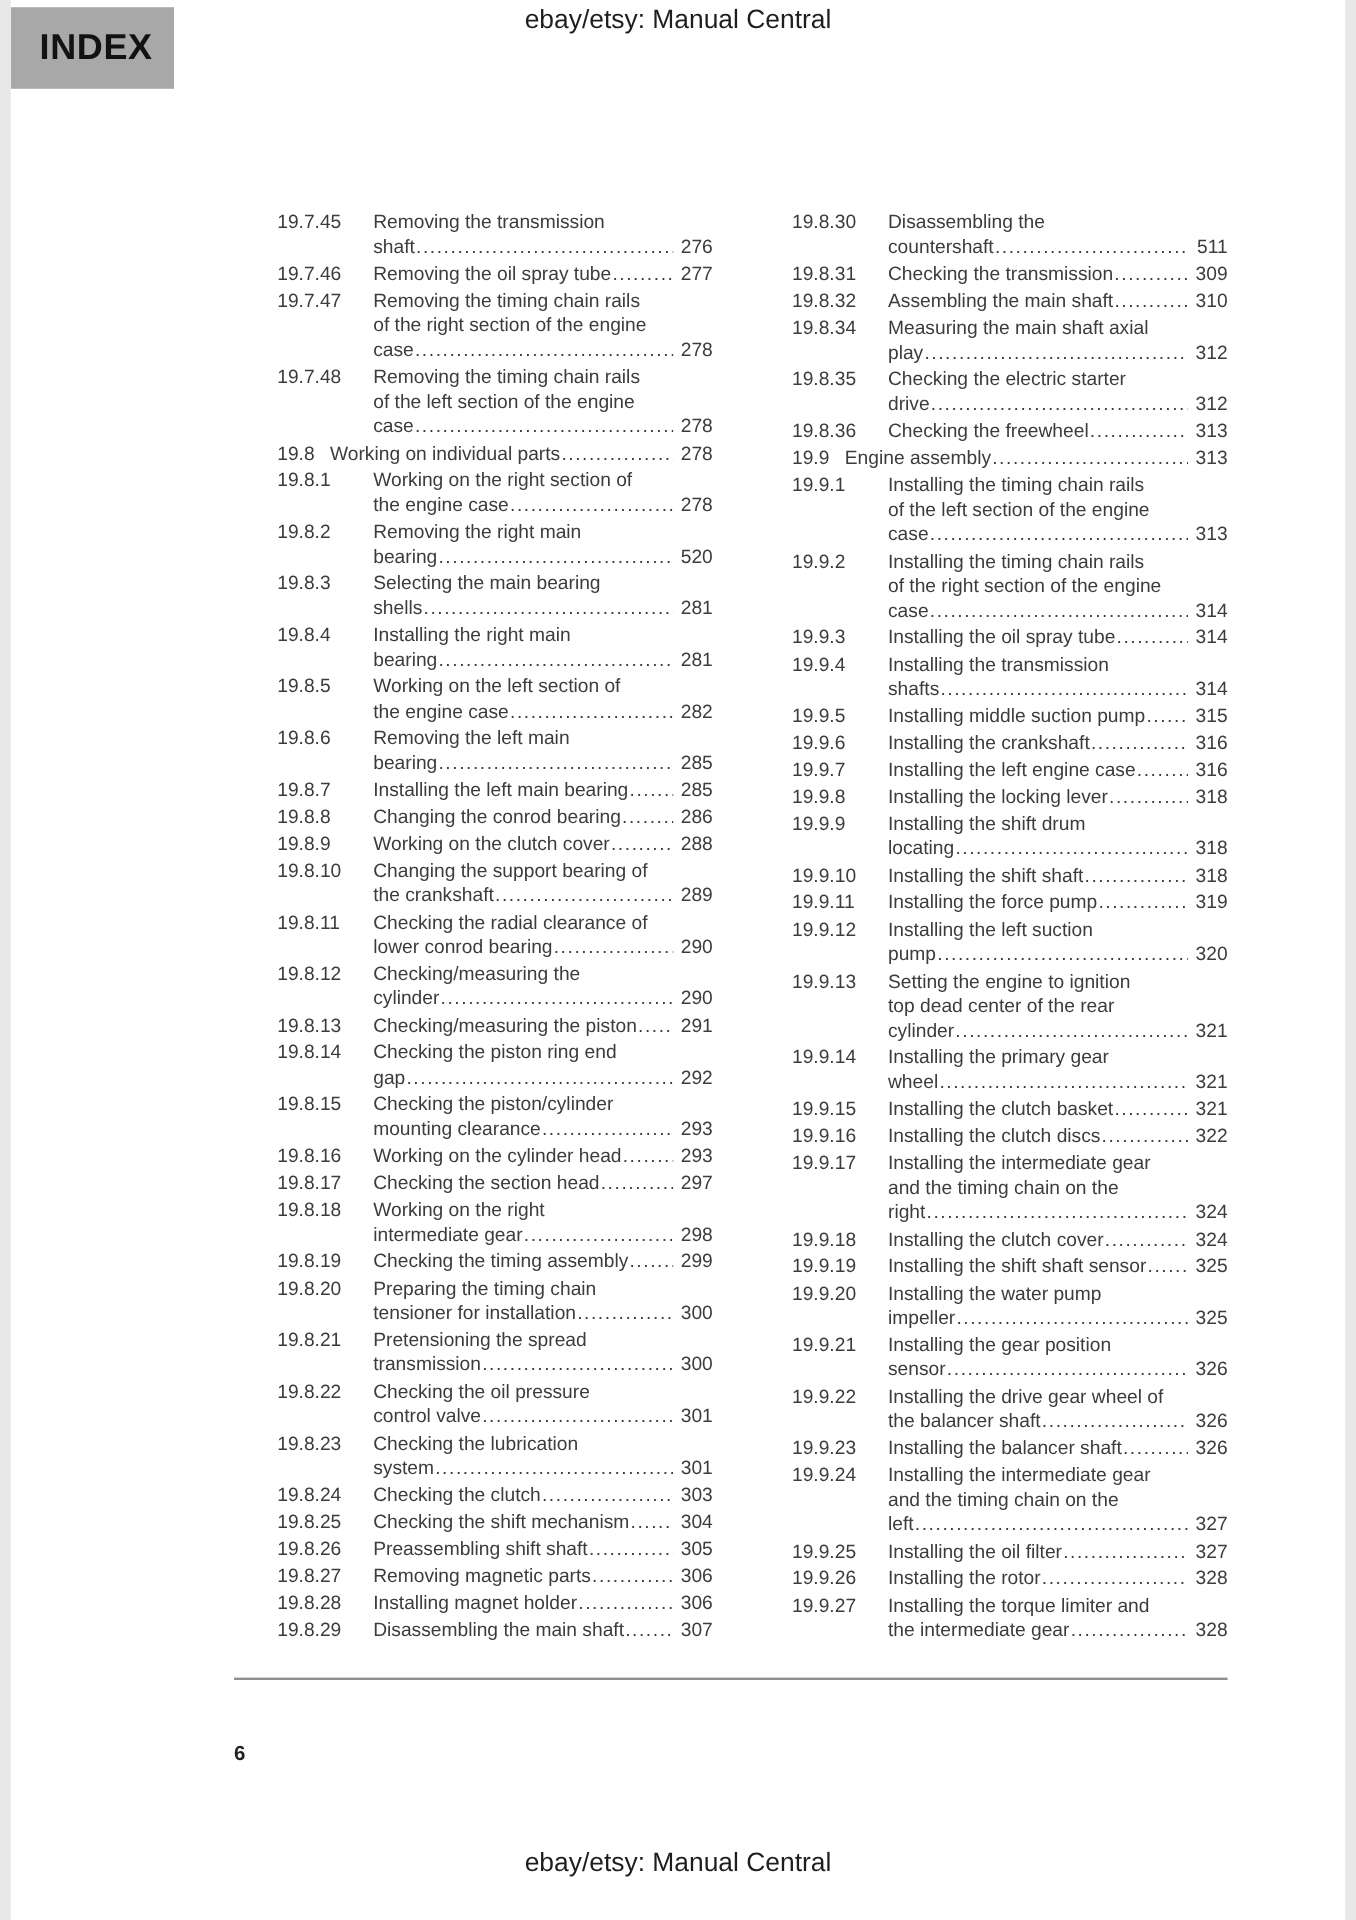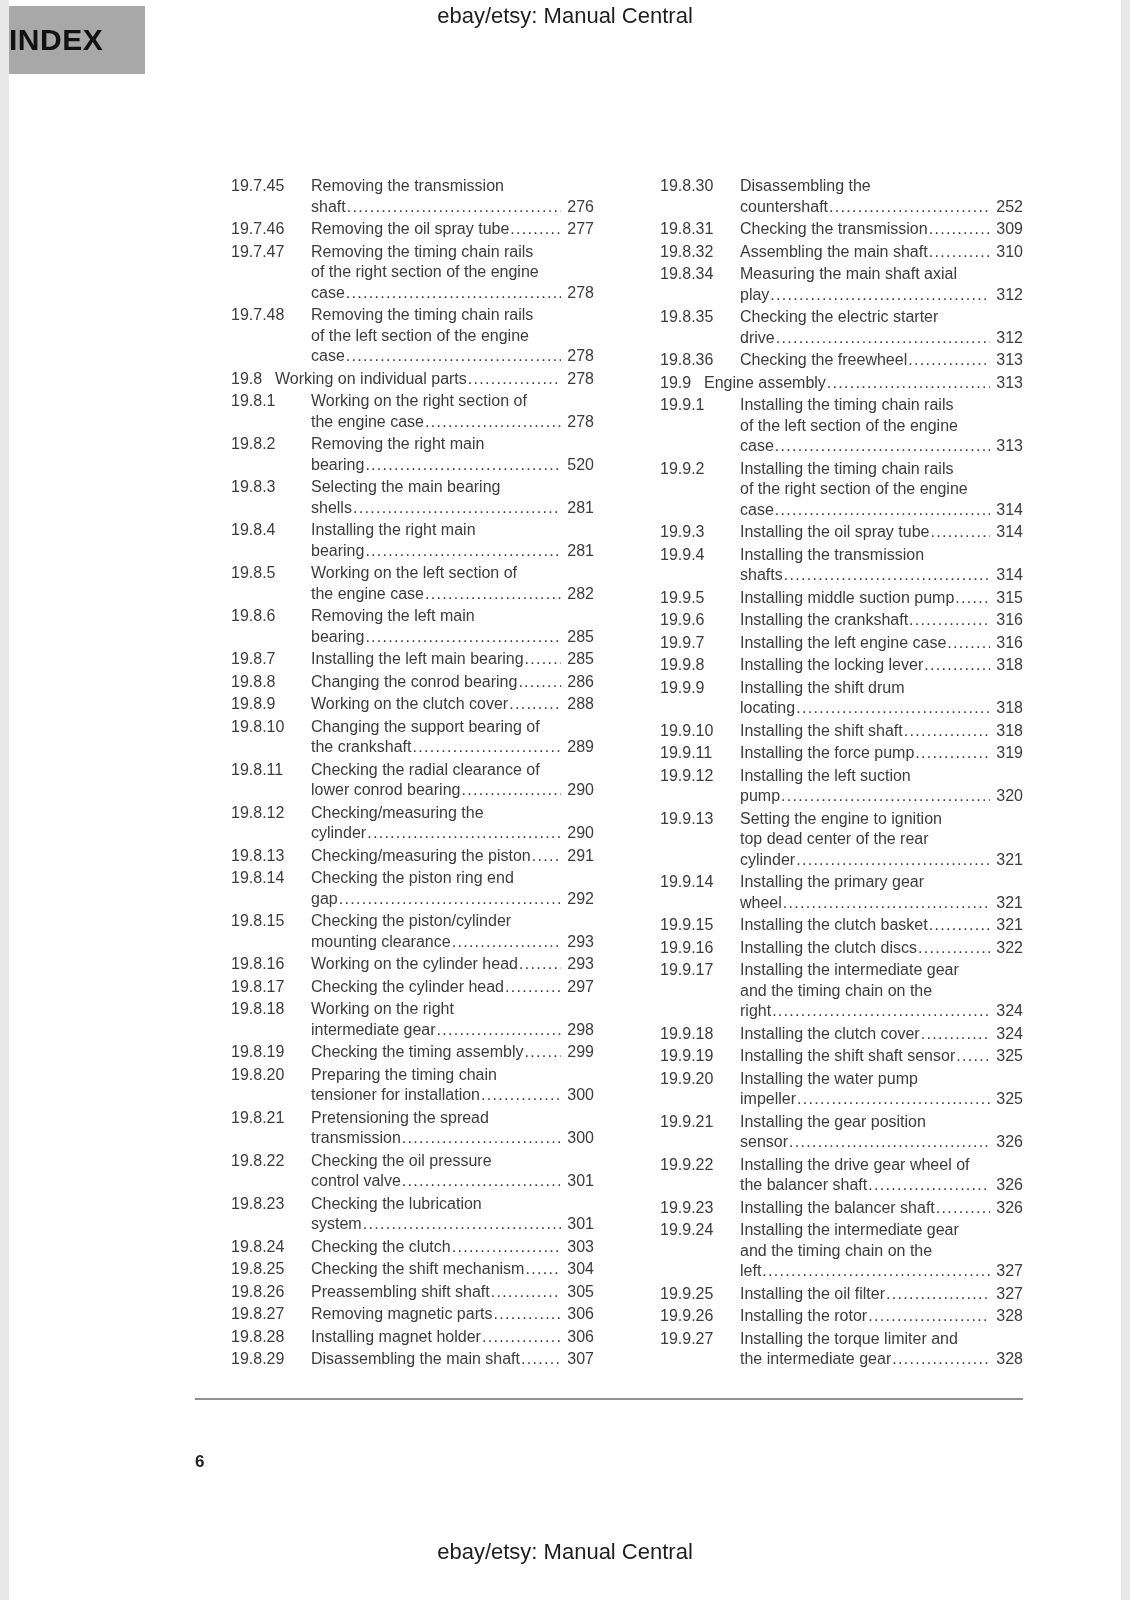--- a/index.html
+++ b/index.html
@@ -24,20 +24,21 @@
     position:absolute;top:0;left:0;right:0;
     text-align:center;
     font-size:22px;line-height:32px;
     color:var(--header-text);
   }
   .index-tab{
     position:absolute;top:6px;left:0;
     width:136px;height:68px;
     background:var(--index-tab-bg);
     display:flex;align-items:center;
+    padding-left:24px;
   }
   .index-tab span{
     font-size:30px;font-weight:700;
     letter-spacing:.5px;
     color:var(--index-tab-text);
   }
   .toc-wrap{
     position:absolute;top:128px;left:222px;
     width:792px;
     display:flex;gap:66px;
@@ -312,21 +313,21 @@
               <span class="toc-text">Working on the cylinder head</span>
               <span class="toc-leader"></span>
               <span class="toc-page">293</span>
             </div>
           </div>
         </div>
         <div class="toc-entry">
           <span class="toc-num">19.8.17</span>
           <div class="toc-body">
             <div class="toc-line toc-last">
-              <span class="toc-text">Checking the cylinder head</span>
+              <span class="toc-text">Checking the section head</span>
               <span class="toc-leader"></span>
               <span class="toc-page">297</span>
             </div>
           </div>
         </div>
         <div class="toc-entry">
           <span class="toc-num">19.8.18</span>
           <div class="toc-body">
             <div class="toc-line">Working on the right</div>
             <div class="toc-line toc-last">
@@ -452,21 +453,21 @@
         </div>
       </div>
     <div class="toc-column">
         <div class="toc-entry">
           <span class="toc-num">19.8.30</span>
           <div class="toc-body">
             <div class="toc-line">Disassembling the</div>
             <div class="toc-line toc-last">
               <span class="toc-text">countershaft</span>
               <span class="toc-leader"></span>
-              <span class="toc-page">252</span>
+              <span class="toc-page">511</span>
             </div>
           </div>
         </div>
         <div class="toc-entry">
           <span class="toc-num">19.8.31</span>
           <div class="toc-body">
             <div class="toc-line toc-last">
               <span class="toc-text">Checking the transmission</span>
               <span class="toc-leader"></span>
               <span class="toc-page">309</span>

